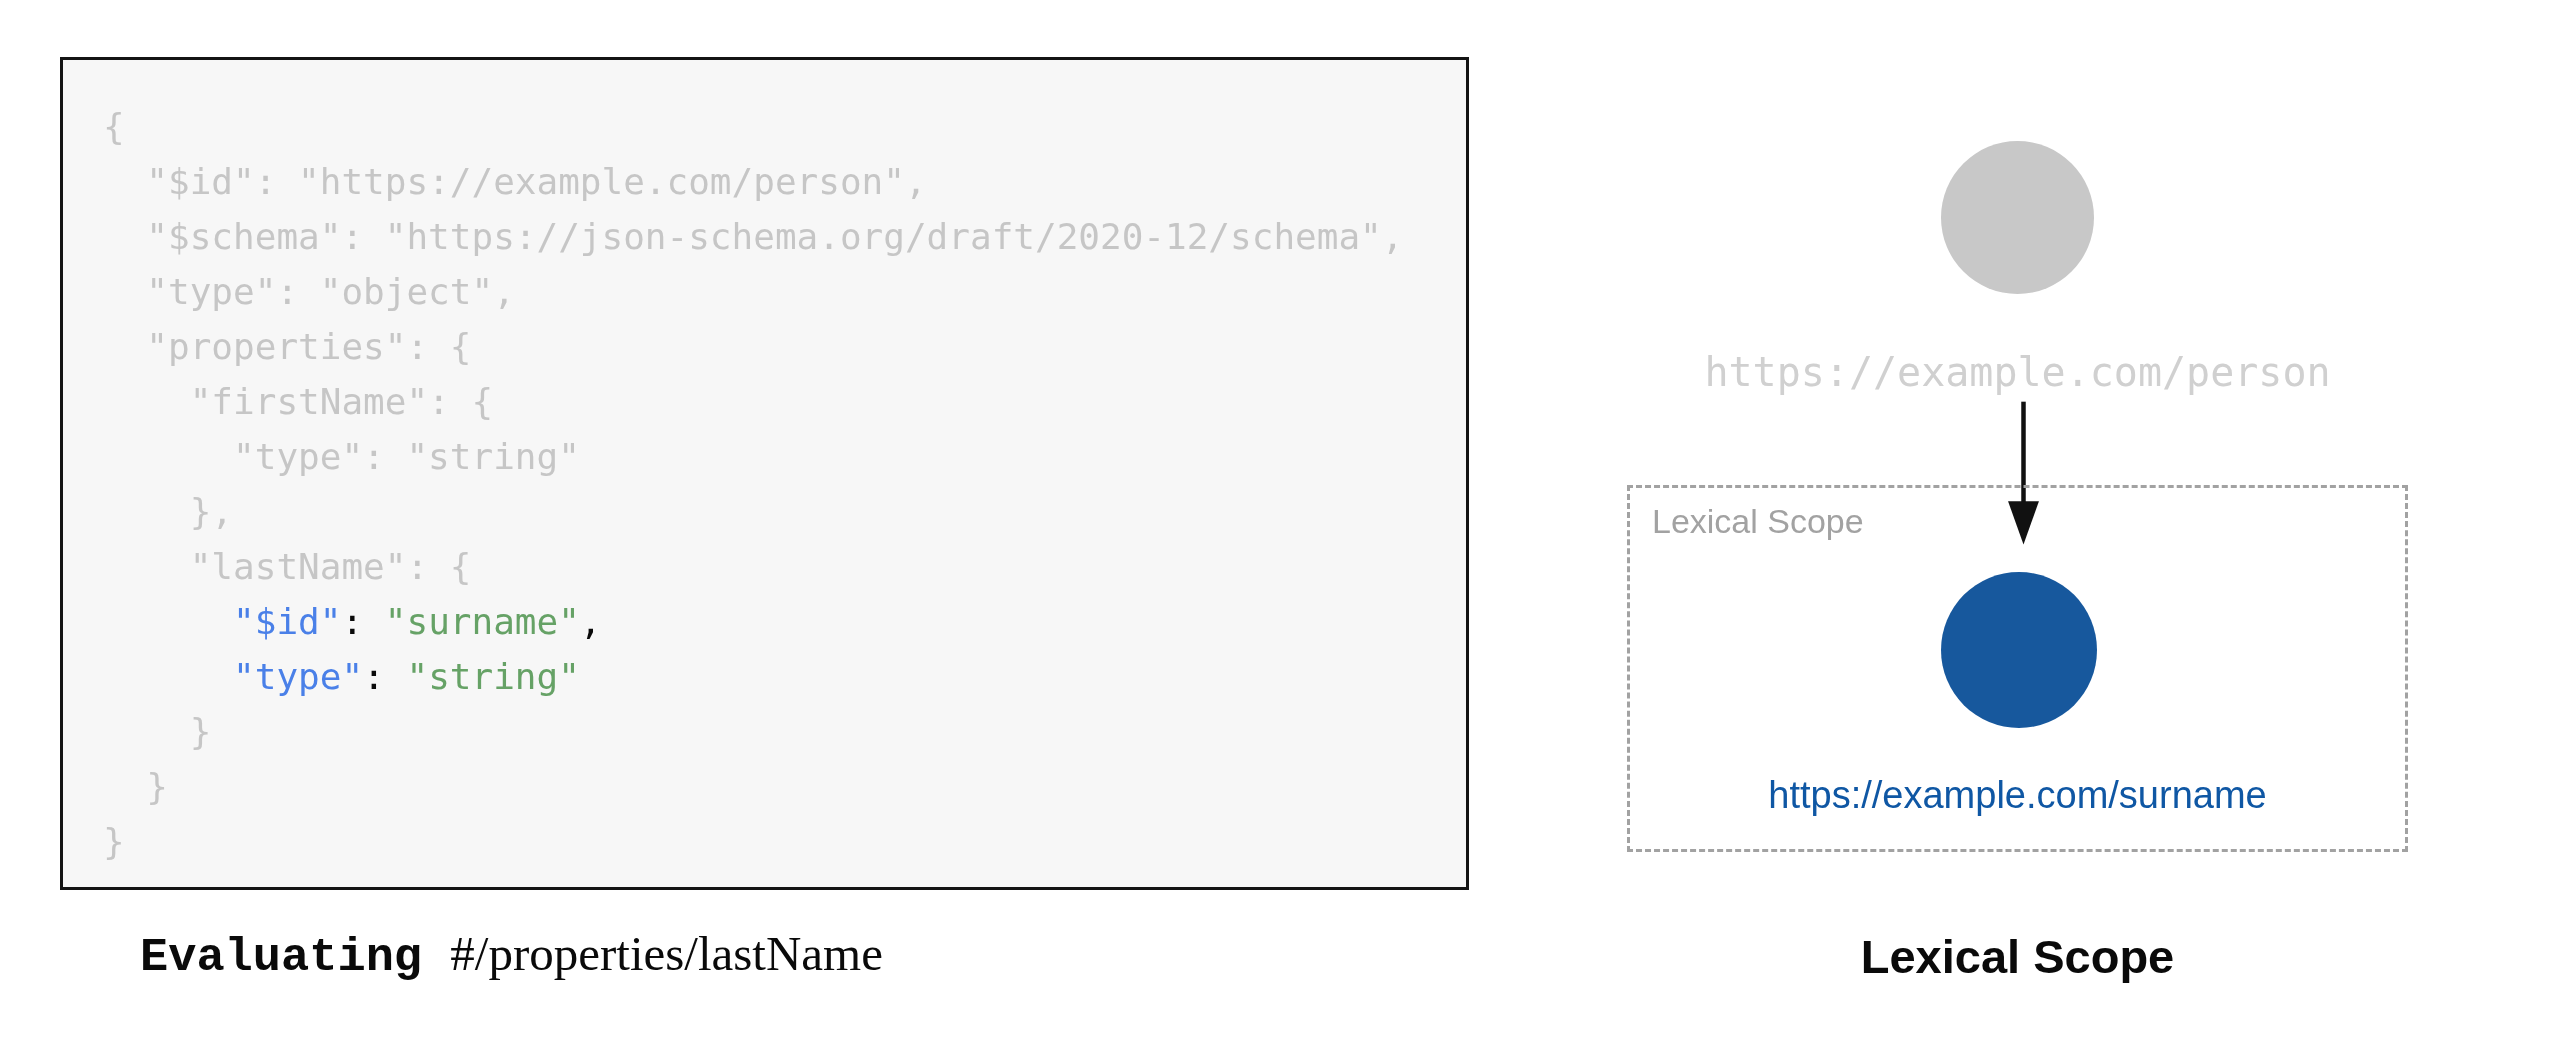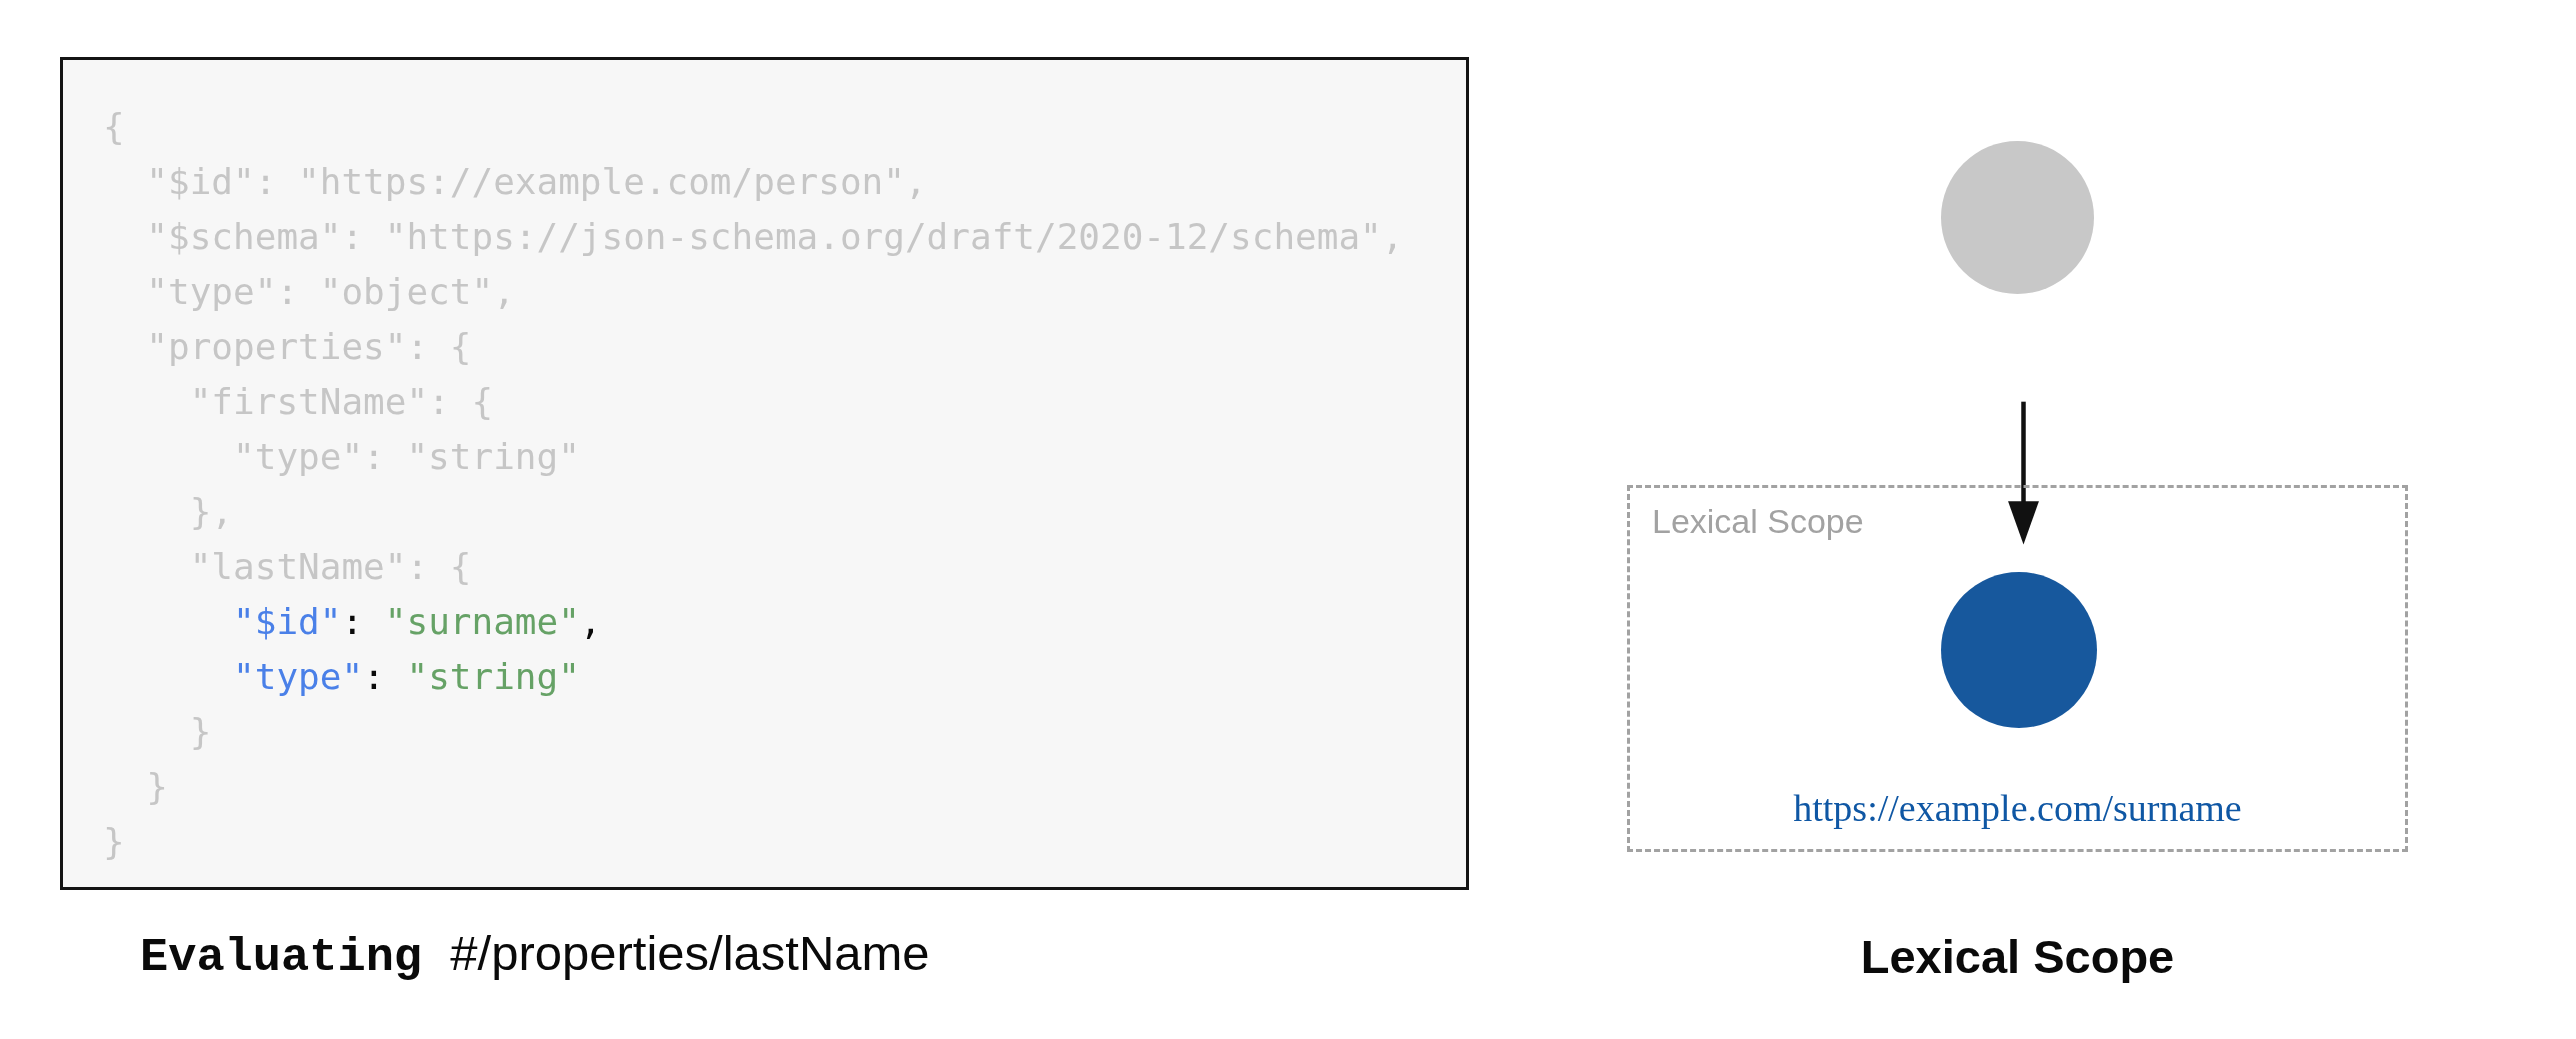--- a/index.html
+++ b/index.html
@@ -37,21 +37,21 @@
     left:140px;top:925px;
     white-space:nowrap;
   }
   .caption-left .bold{
     font-family:Liberation Mono, monospace;
     font-weight:bold;
     font-size:47px;
     color:var(--text-black,#0a0a0a);
   }
   .caption-left .mono{
-    font-family:Liberation Sans, sans-serif;
+    font-family:Liberation Serif, serif;
     font-size:49px;
     color:var(--text-black,#0a0a0a);
   }
   .caption-right{
     position:absolute;
     left:1627px;top:929px;
     width:781px;
     text-align:center;
     font-family:"Liberation Sans", sans-serif;
     font-weight:bold;
@@ -101,25 +101,24 @@
     left:1941px;top:572px;
     width:156px;height:156px;
     border-radius:50%;
     background:var(--node-blue,#17589d);
   }
   .url-child{
     position:absolute;
     left:1627px;top:774px;
     width:781px;
     text-align:center;
-    font-family:Liberation Serif, serif;
+    font-family:Liberation Sans, sans-serif;
     font-size:38px;
     color:var(--url-blue,#0f57a4);
     white-space:nowrap;
-    margin-top:12px;
   }
 </style>
 </head>
 <body>
 
 <div id="canvas">
 
   <div class="code-box">
     <pre class="code"><span class="dim">{
   "$id": "https://example.com/person",
@@ -134,20 +133,21 @@
 </span></span><span><span>      </span><span class="k">"type"</span><span class="p">: </span><span class="v">"string"</span><span class="p">
 </span></span><span class="dim">    }
   }
 }</span></pre>
   </div>
 
   <div class="caption-left"><span class="bold">Evaluating</span><span class="bold"> </span><span class="mono">#/properties/lastName</span></div>
 
   <div class="node-gray"></div>
 
+  <div class="url-parent">https://example.com/person</div>
 
   <svg class="arrow-down" viewBox="0 0 70 225" aria-hidden="true">
     <line x1="35" y1="0" x2="35" y2="160" stroke="#111111" stroke-width="7"></line>
     <polygon points="11,155 59,155 35,222" fill="#111111"></polygon>
   </svg>
 
   <div class="scope-box">
     <div class="scope-label">Lexical Scope</div>
   </div>
 

